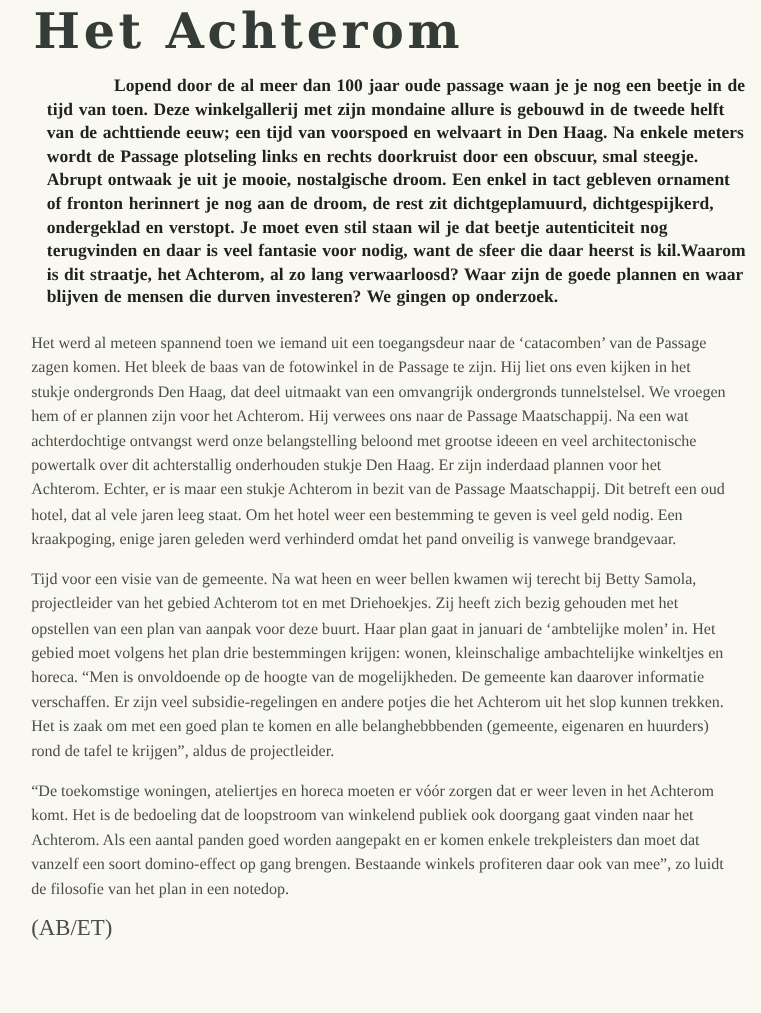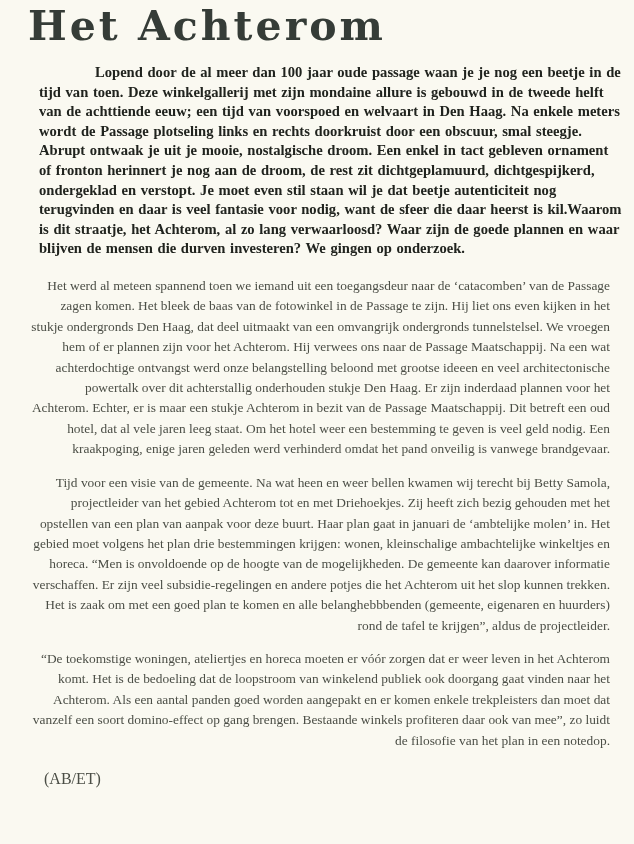--- a/index.html
+++ b/index.html
@@ -39,26 +39,25 @@
     text-indent: 56px;
     word-spacing: 1px;
     color: var(--intro-ink, #20231e);
   }
   .bodypara {
     margin: 0 0 13px 0;
     width: 584px;
     font-size: 13.4px;
     line-height: 20.4px;
     color: var(--body-ink, #4b4e46);
-    text-align: right;
   }
   .byline {
-    margin: 18px;
+    margin: 0;
     width: 584px;
-    font-size: 16px;
+    font-size: 19px;
     line-height: 20.4px;
     color: var(--body-ink, #4b4e46);
   }
 </style>
 </head>
 <body>
 
 <div class="page">
   <h1 class="title">Het Achterom</h1>
 

